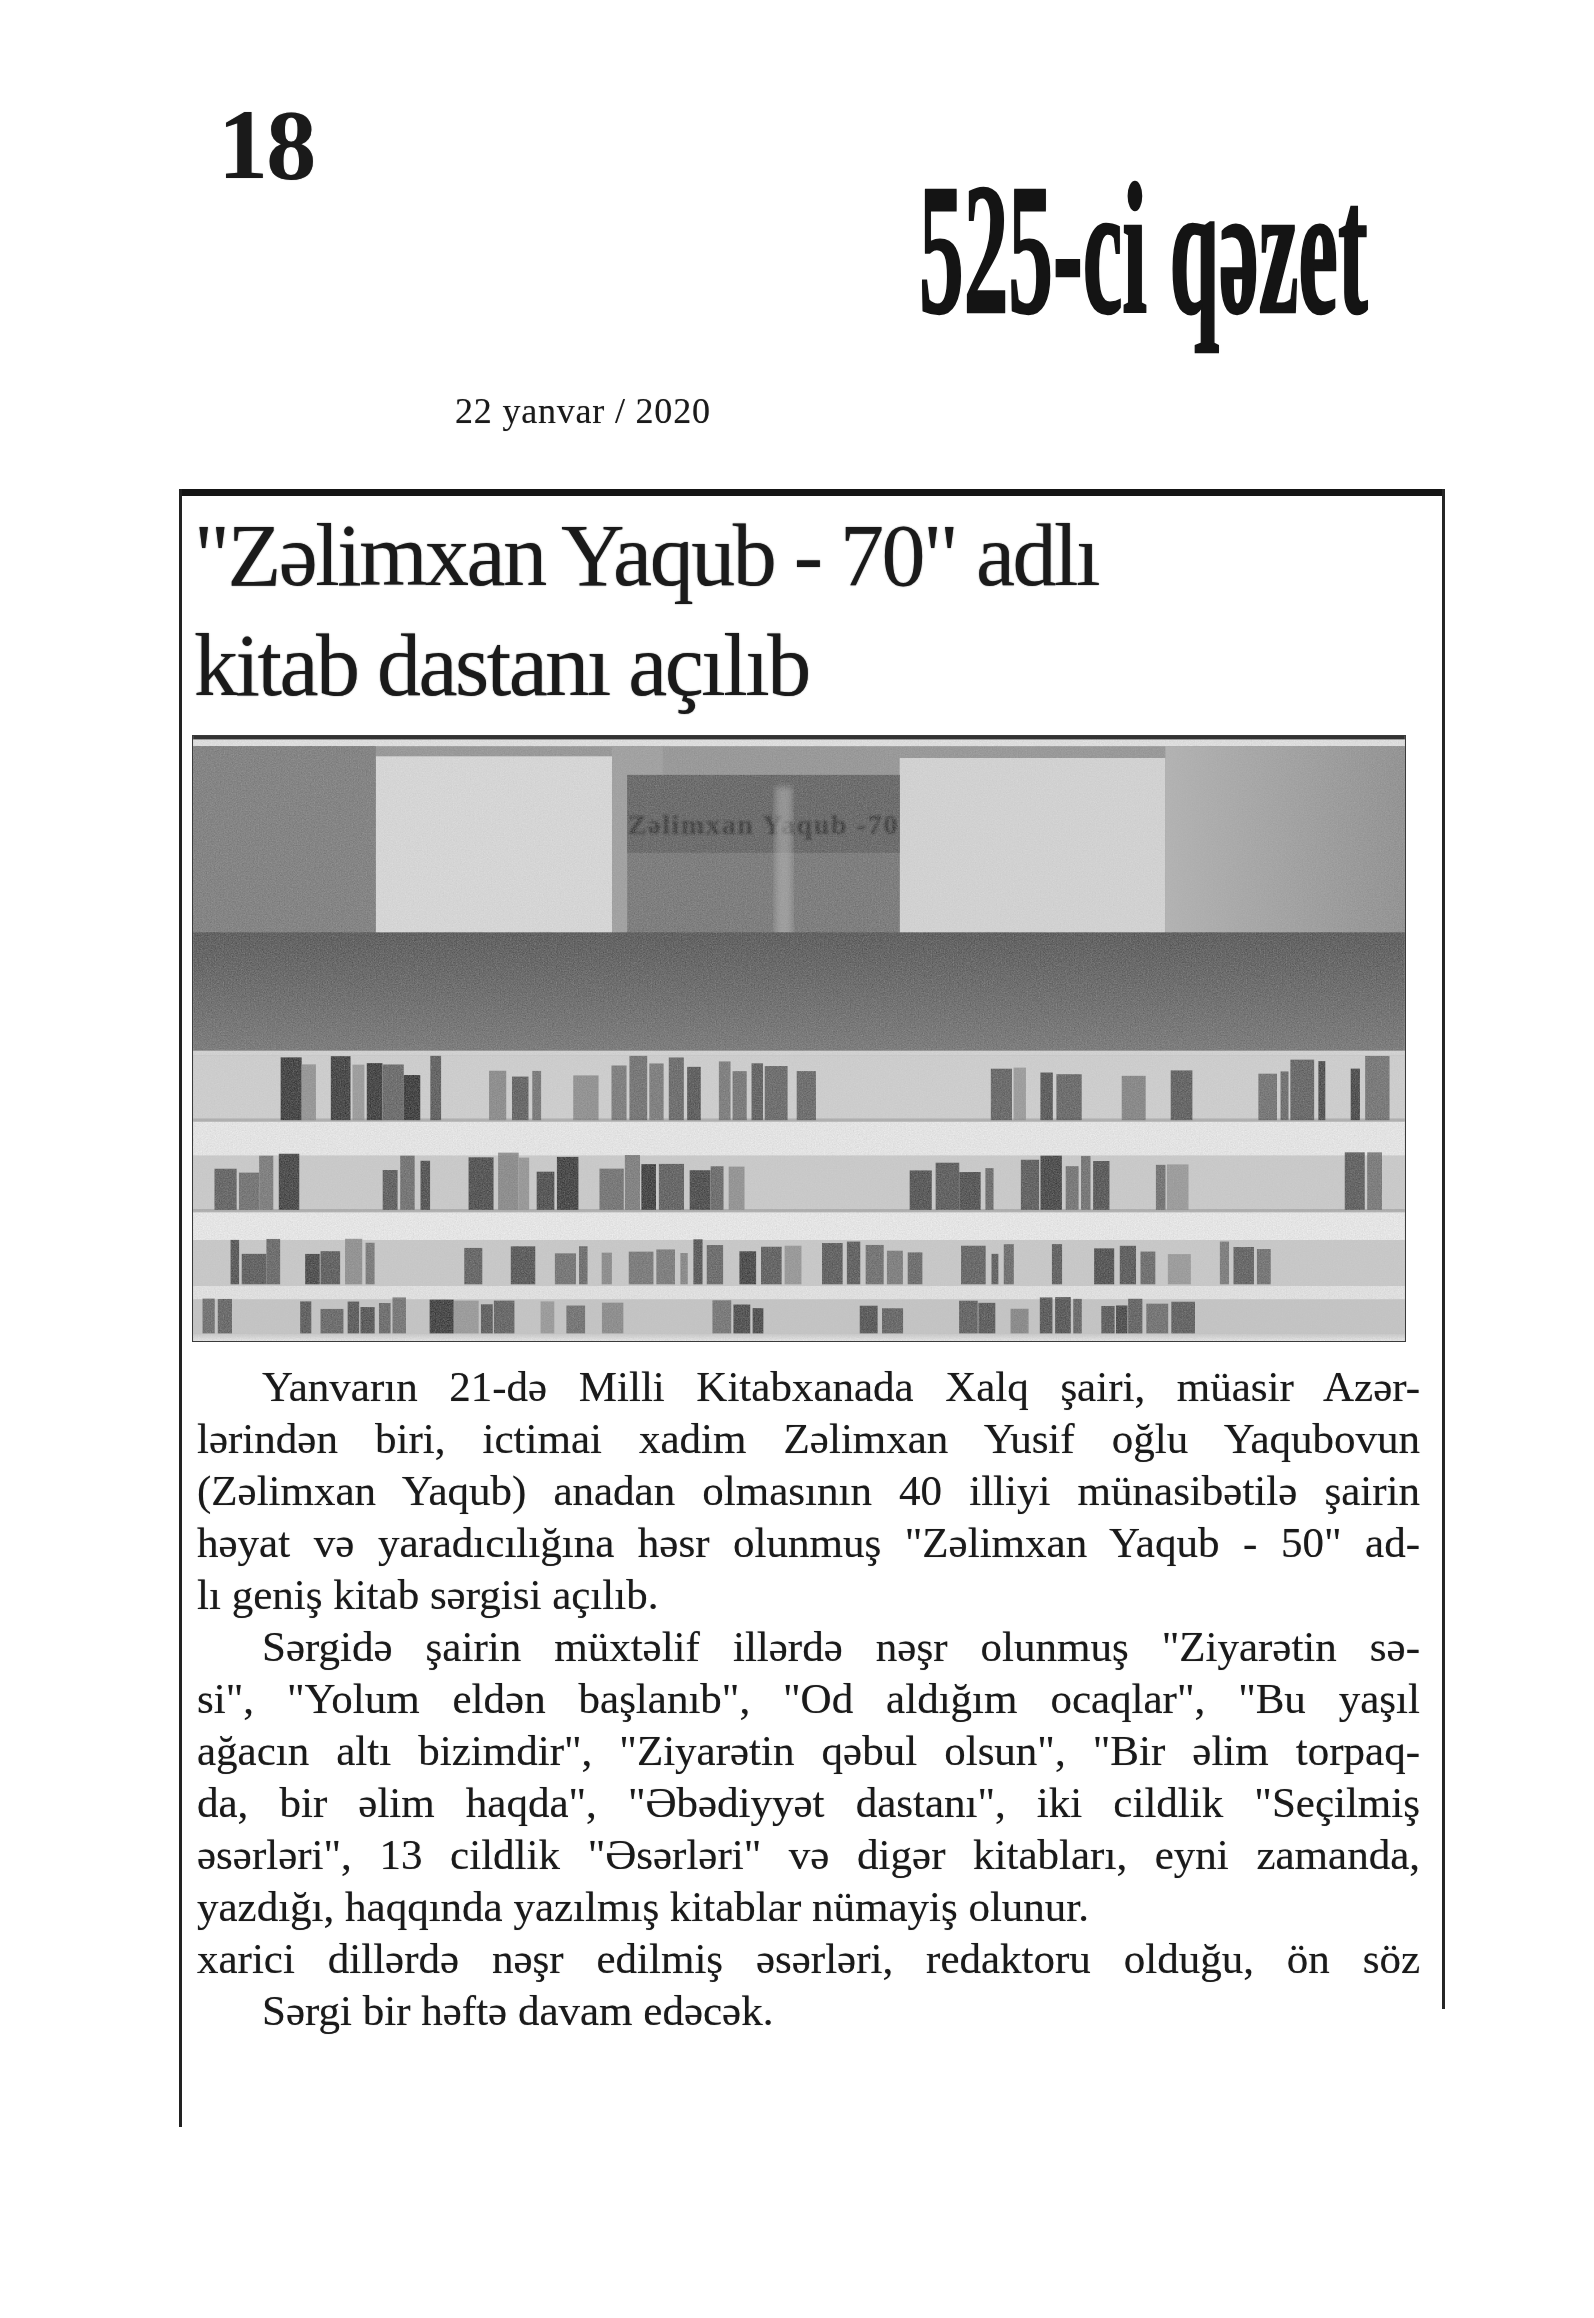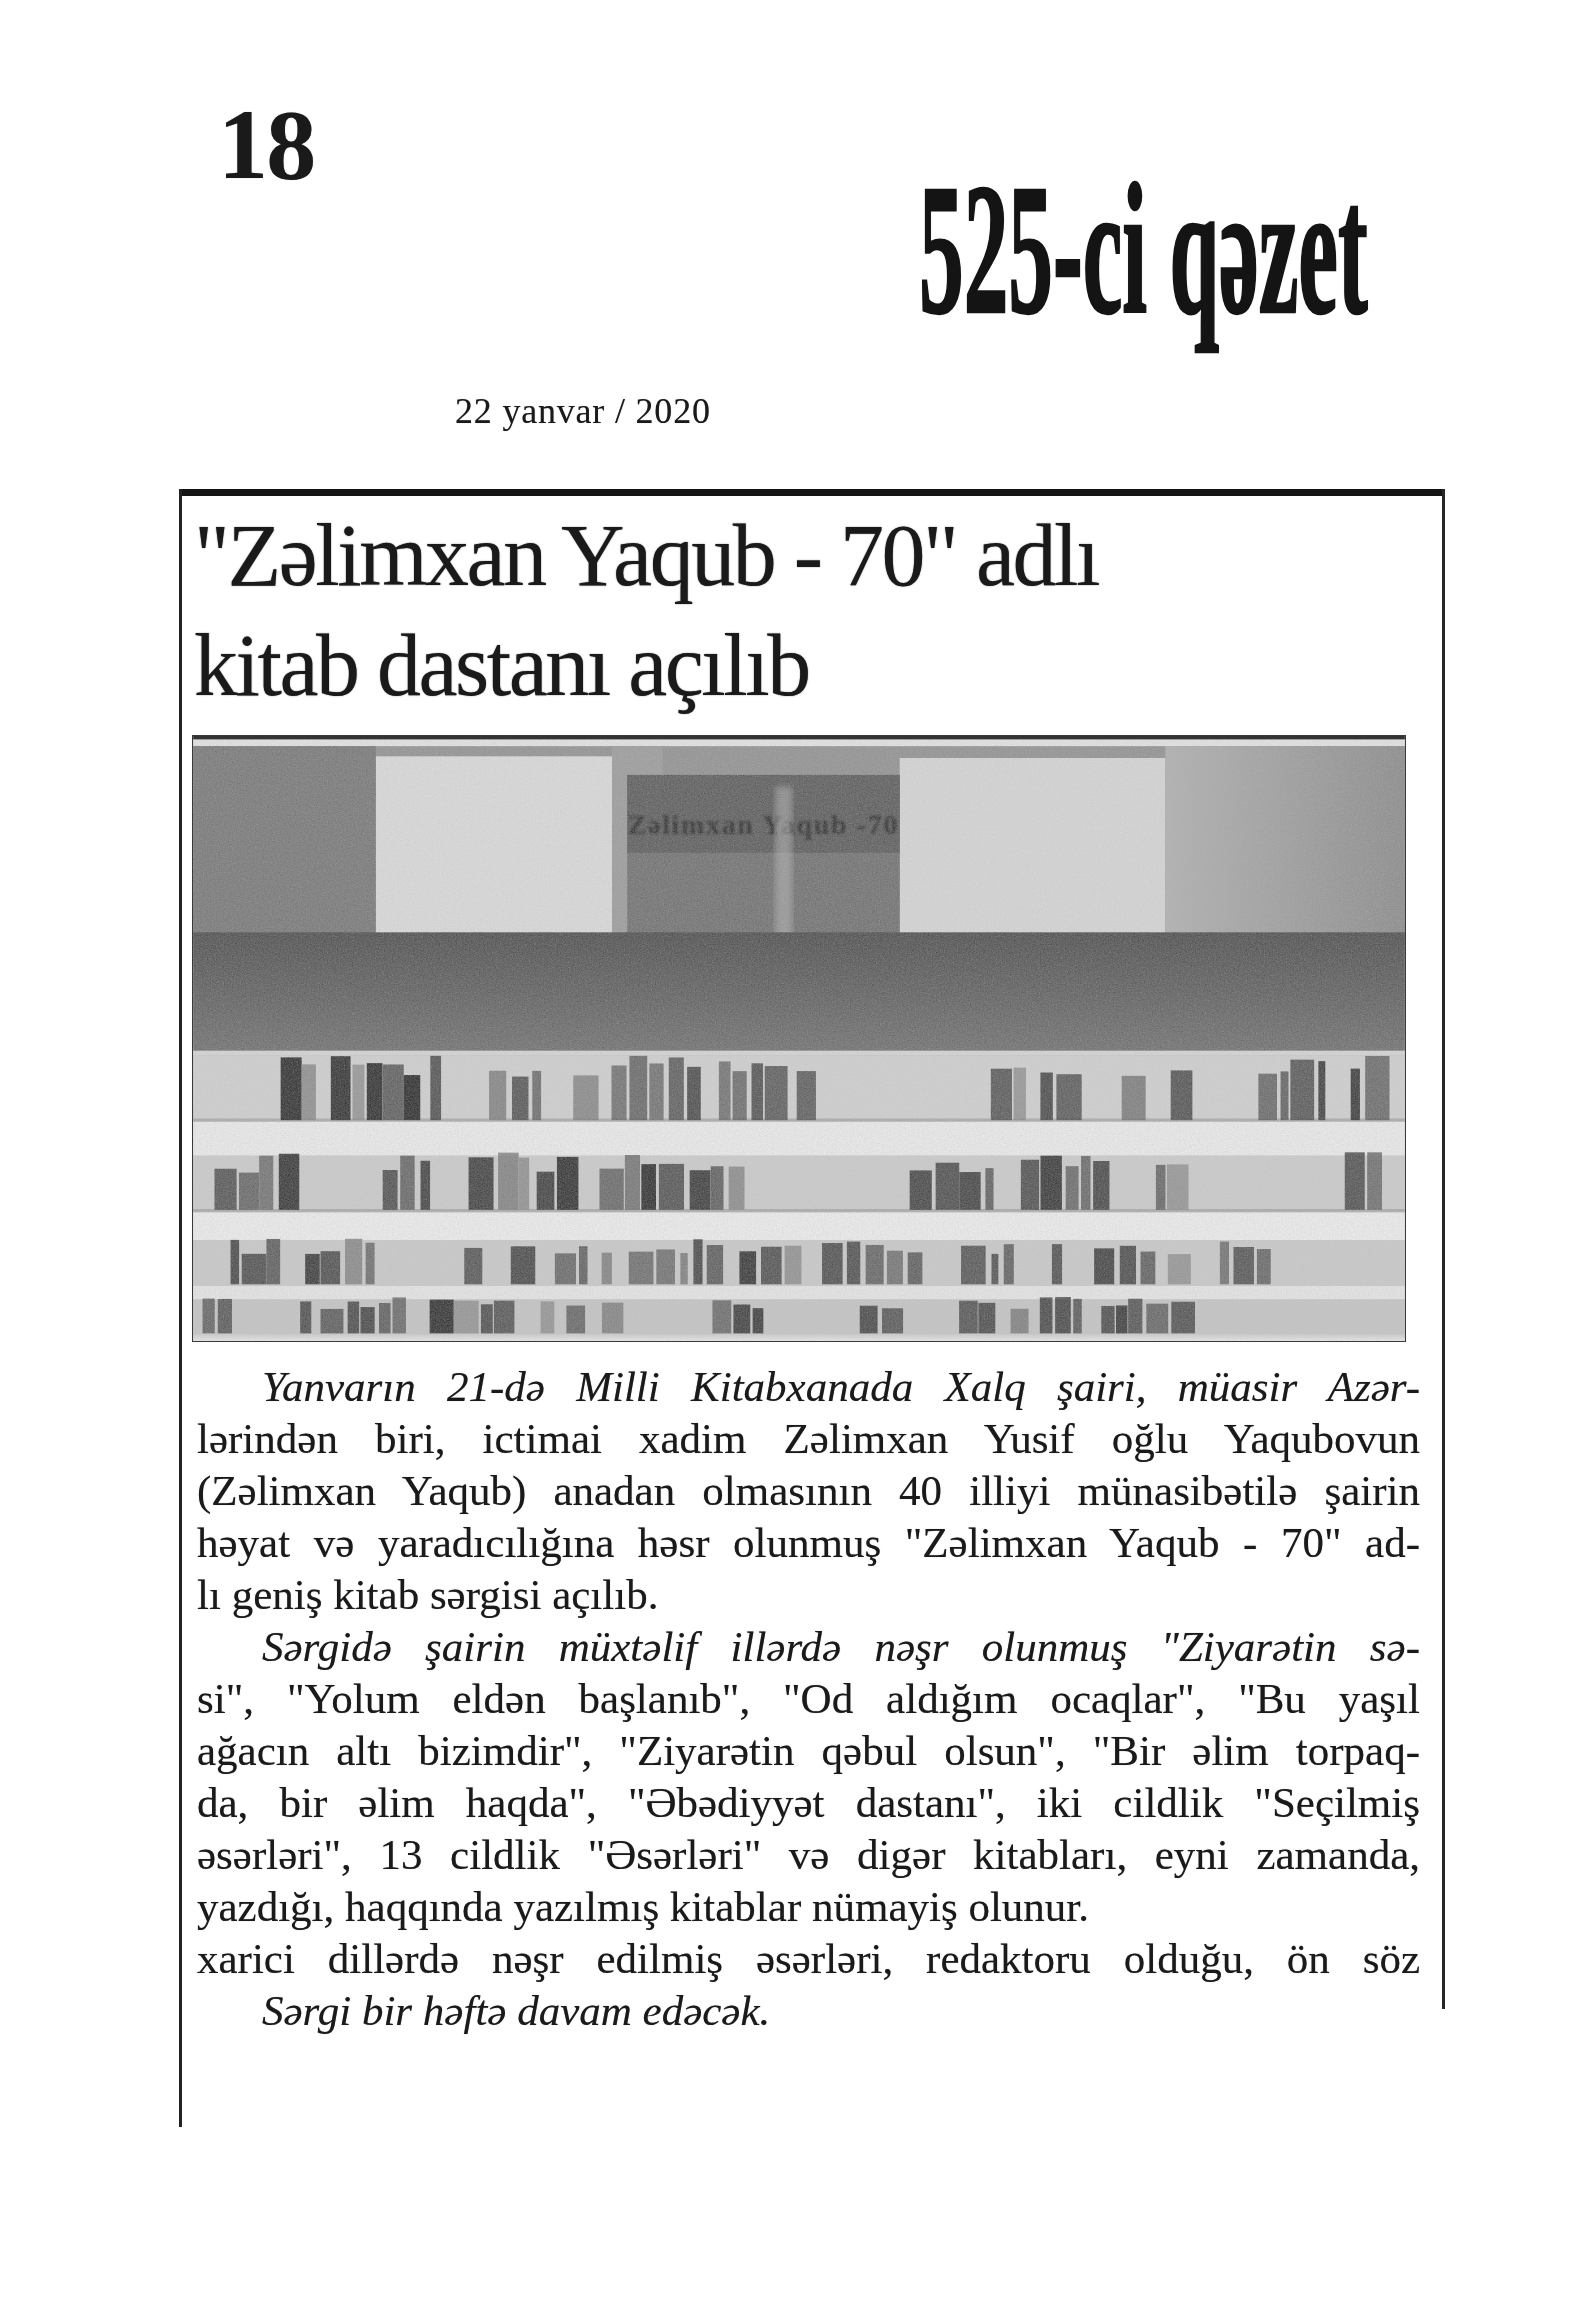--- a/index.html
+++ b/index.html
@@ -67,21 +67,21 @@
 
   
   #body-text {
     left: 197px; top: 1361px;
     width: 1223px;
     font-size: 43px; line-height: 52px;
     text-shadow: 0 0 0.8px rgba(0,0,0,.5);
   }
   .bl { text-align: justify; text-align-last: justify; white-space: normal; }
   .bl.last { text-align-last: left; }
-  .bl.indent { text-indent: 65px; font-style: italic; }
+  .bl.indent { text-indent: 65px; }
 </style>
 </head>
 <body>
 
 <div class="abs" id="page-number">18</div>
 
 <div class="abs" id="masthead">525-ci qəzet</div>
 
 <div class="abs" id="issue-date">22 yanvar / 2020</div>
 
@@ -297,21 +297,21 @@
 
     <rect x="0" y="0" width="1432" height="4" fill="#333333"></rect>
   </svg>
 </div>
 
 <div class="abs" id="body-text">
   <div>
     <div class="bl indent">Yanvarın 21-də Milli Kitabxanada Xalq şairi, müasir Azər-</div>
     <div class="bl">lərindən biri, ictimai xadim Zəlimxan Yusif oğlu Yaqubovun</div>
     <div class="bl">(Zəlimxan Yaqub) anadan olmasının 40 illiyi münasibətilə şairin</div>
-    <div class="bl">həyat və yaradıcılığına həsr olunmuş "Zəlimxan Yaqub - 70" ad-</div>
+    <div class="bl">həyat və yaradıcılığına həsr olunmuş "Zəlimxan Yaqub - 50" ad-</div>
     <div class="bl last">lı geniş kitab sərgisi açılıb.</div>
   </div>
   <div>
     <div class="bl indent">Sərgidə şairin müxtəlif illərdə nəşr olunmuş "Ziyarətin sə-</div>
     <div class="bl">si", "Yolum eldən başlanıb", "Od aldığım ocaqlar", "Bu yaşıl</div>
     <div class="bl">ağacın altı bizimdir", "Ziyarətin qəbul olsun", "Bir əlim torpaq-</div>
     <div class="bl">da, bir əlim haqda", "Əbədiyyət dastanı", iki cildlik "Seçilmiş</div>
     <div class="bl">əsərləri", 13 cildlik "Əsərləri" və digər kitabları, eyni zamanda,</div>
     <div class="bl last">yazdığı, haqqında yazılmış kitablar nümayiş olunur.</div>
     <div class="bl">xarici dillərdə nəşr edilmiş əsərləri, redaktoru olduğu, ön söz</div>

